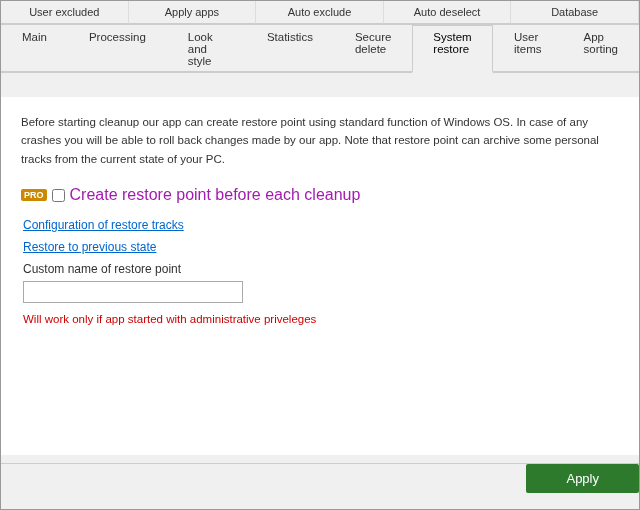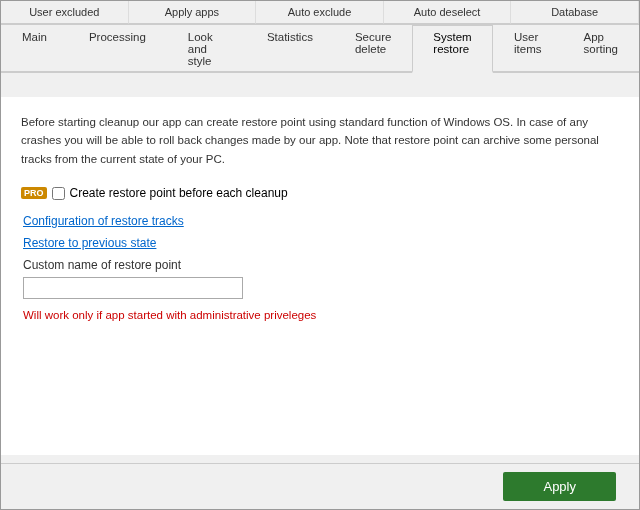--- a/index.html
+++ b/index.html
@@ -131,22 +131,22 @@
       border-radius: 2px;
       margin-right: 5px;
     }
     .option-checkbox {
       margin-right: 5px;
       width: 13px;
       height: 13px;
       cursor: pointer;
     }
     .option-label {
-      font-size: 12px;
-      color: #000000;
+      font-size: 16px;
+      color: #a21caf;
     }
 
     .link-item {
       display: block;
       color: #0066cc;
       text-decoration: underline;
       font-size: 12px;
       cursor: pointer;
       margin-bottom: 8px;
       margin-left: 2px;
@@ -175,23 +175,23 @@
       color: #cc0000;
       margin-left: 2px;
     }
 
     
     .footer {
       height: 46px;
       background: #f0f0f0;
       border-top: 1px solid #ccc;
       display: flex;
-      align-items: center;
+      align-items: flex-start;
       justify-content: flex-end;
-      padding: 0 23px;
+      padding: 0 0;
       flex-shrink: 0;
       margin-top: 8px;
     }
     .apply-btn {
       background: #2d7a2d;
       color: white;
       border: none;
       padding: 7px 40px;
       font-size: 13px;
       cursor: pointer;

